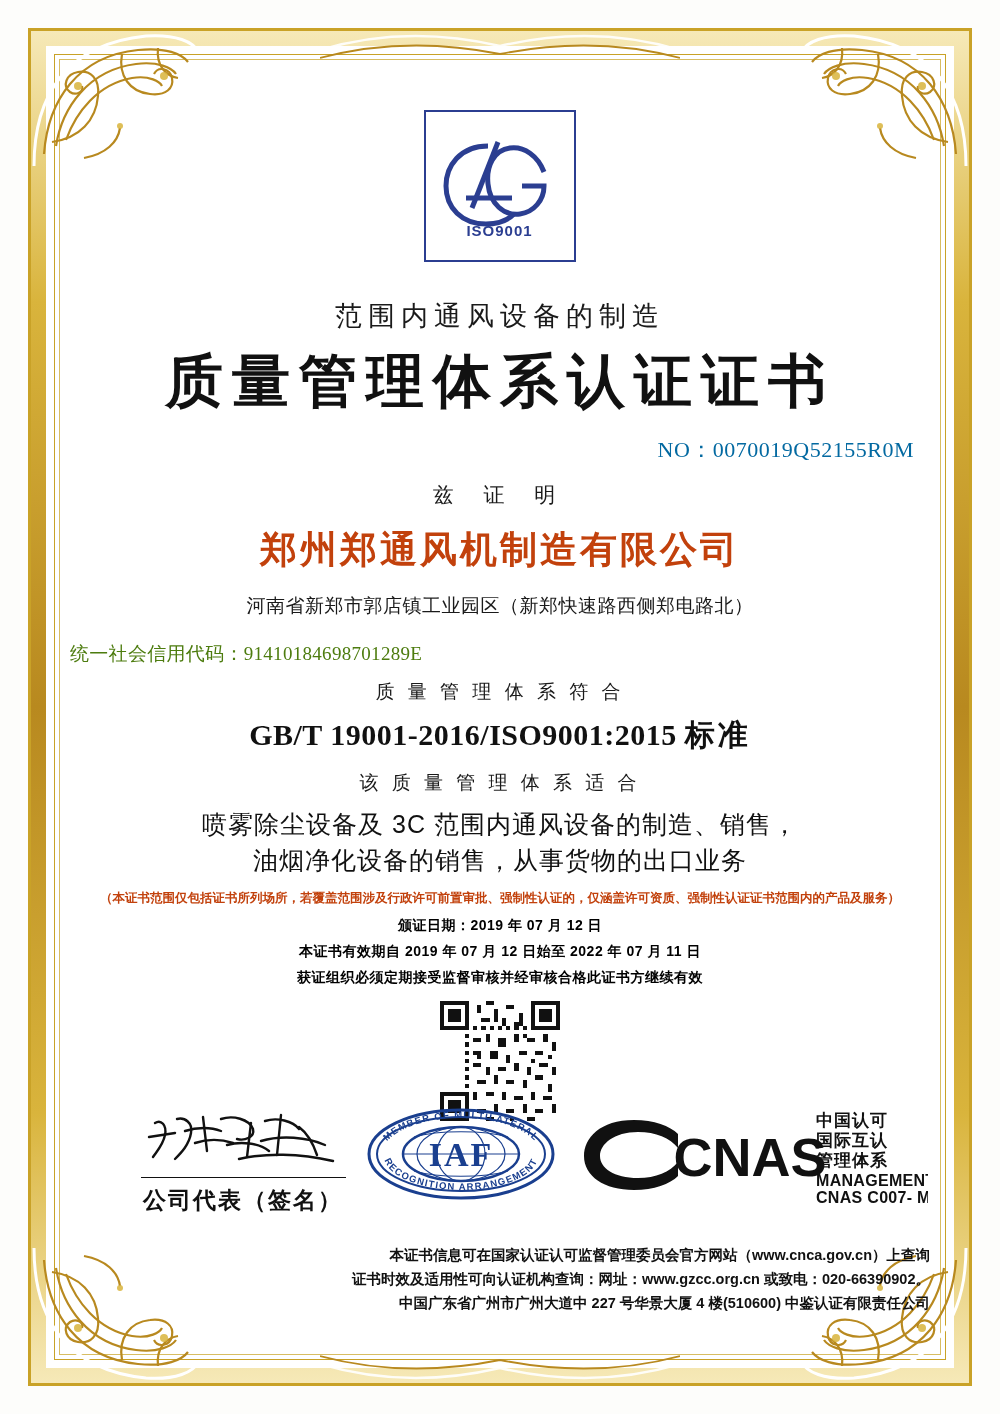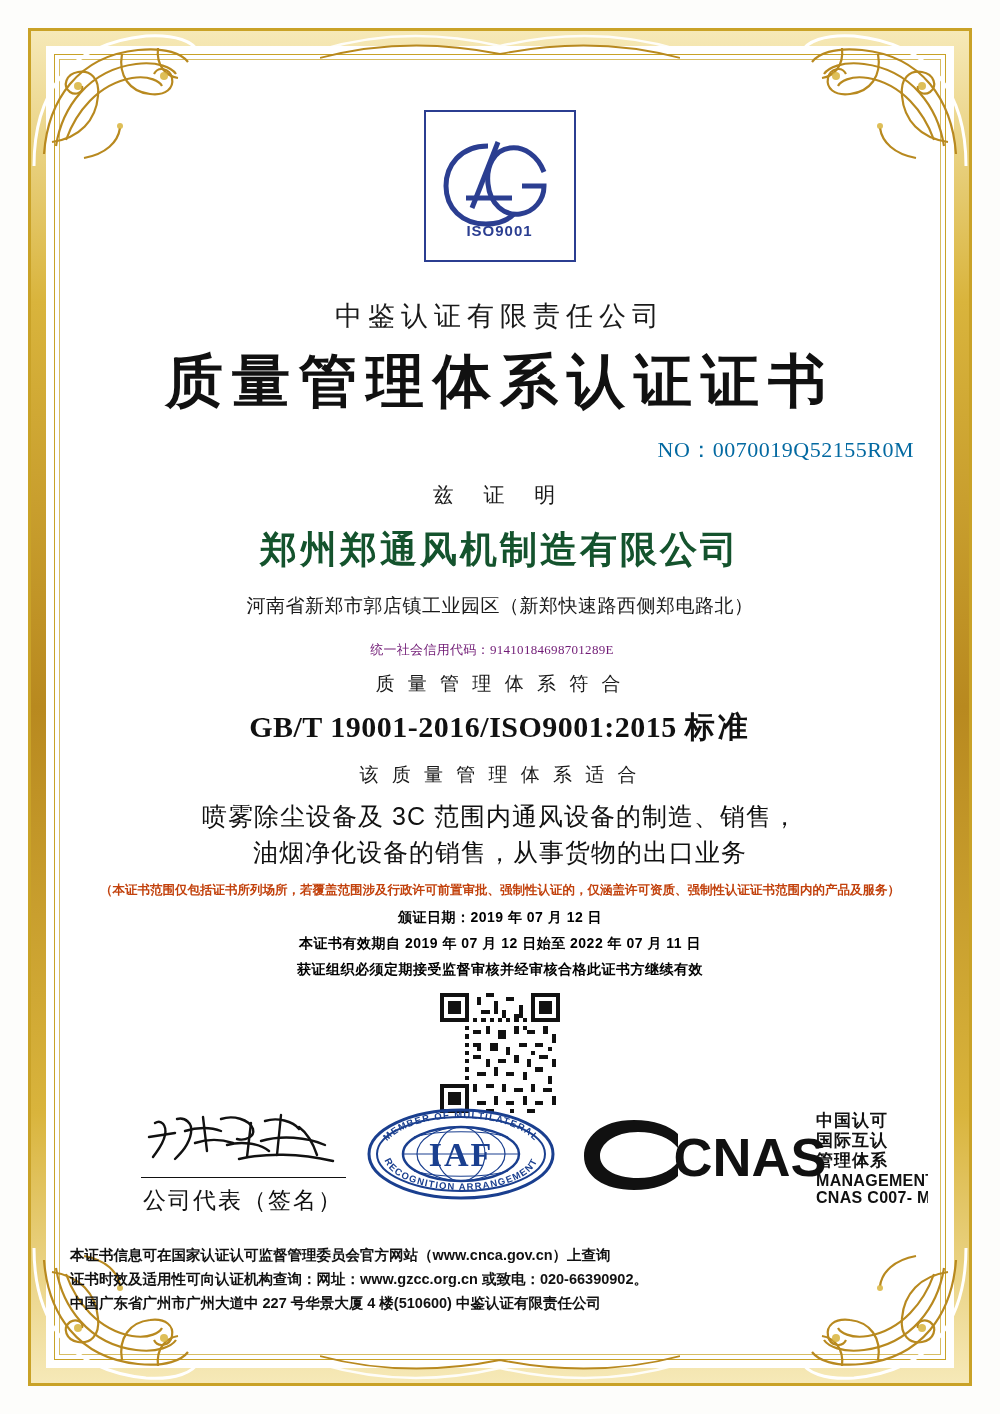--- a/index.html
+++ b/index.html
@@ -139,38 +139,38 @@
     letter-spacing: 12px;
     color: #1a1a1a;
   }
 
   .company {
     margin-top: 16px;
     font-family: "Liberation Sans", sans-serif;
     font-size: 37px;
     font-weight: bold;
     letter-spacing: 3px;
-    color: #14532d;
+    color: #c2410c;
   }
 
   .address {
     margin-top: 18px;
     font-family: "Liberation Sans", sans-serif;
     font-size: 19px;
     letter-spacing: 0.5px;
     color: #1a1a1a;
   }
 
   .credit-code {
     margin-top: 22px;
     margin-right: 16px;
-    text-align: center;
+    text-align: left;
     font-family: "Liberation Serif", serif;
-    font-size: 13px;
-    color: #701a75;
+    font-size: 19px;
+    color: #4d7c0f;
     letter-spacing: 0.3px;
   }
 
   .conform-label {
     margin-top: 12px;
     font-family: "Liberation Sans", sans-serif;
     font-size: 19px;
     letter-spacing: 4px;
     color: #1a1a1a;
   }
@@ -256,21 +256,21 @@
   .sig-rule {
     width: 205px;
     height: 1.5px;
     background: #111;
     margin: 2px auto 0;
   }
   .sig-label {
     margin-top: 7px;
     font-family: "Liberation Sans", sans-serif;
     font-size: 23px;
-    font-weight: normal;
+    font-weight: bold;
     letter-spacing: 2px;
     color: #111;
   }
 
   .iaf-logo {
     position: absolute;
     left: 296px;
     bottom: 14px;
     width: 190px;
     height: 96px;
@@ -281,21 +281,21 @@
     bottom: 12px;
     width: 350px;
     height: 100px;
   }
 
   .footnote {
     position: absolute;
     left: 0;
     right: 0;
     bottom: 28px;
-    text-align: left;
+    text-align: right;
     font-family: "Liberation Sans", sans-serif;
     font-size: 14.5px;
     line-height: 1.65;
     color: #111;
     font-weight: bold;
     margin-top: 35px;
   }
 </style>
 </head>
 <body>
@@ -412,21 +412,21 @@
         <g fill="none" stroke="#2b3e91" stroke-width="5">
           <path d="M62 34 C 34 34, 20 54, 20 74 C 20 96, 36 112, 60 112 C 72 112, 82 108, 88 102"></path>
           <path d="M72 30 L 46 96"></path>
           <path d="M40 86 L 86 86"></path>
           <path d="M118 60 C 112 44, 98 34, 84 36 C 68 38, 60 54, 62 72 C 64 92, 78 104, 94 102 C 108 100, 118 88, 118 74 L 96 74"></path>
         </g>
         <text x="73.5" y="124" text-anchor="middle" font-family="Liberation Sans, sans-serif" font-size="15" font-weight="bold" letter-spacing="1" fill="#2b3e91">ISO9001</text>
       </svg>
     </div>
 
-    <div class="issuer">中鉴认证有限责任公司</div>
+    <div class="issuer">范围内通风设备的制造</div>
 
     <div class="main-title">质量管理体系认证证书</div>
 
     <div class="cert-no">NO：0070019Q52155R0M</div>
 
     <div class="hereby">兹 证 明</div>
 
     <div class="company">郑州郑通风机制造有限公司</div>
 
     <div class="address">河南省新郑市郭店镇工业园区（新郑快速路西侧郑电路北）</div>

